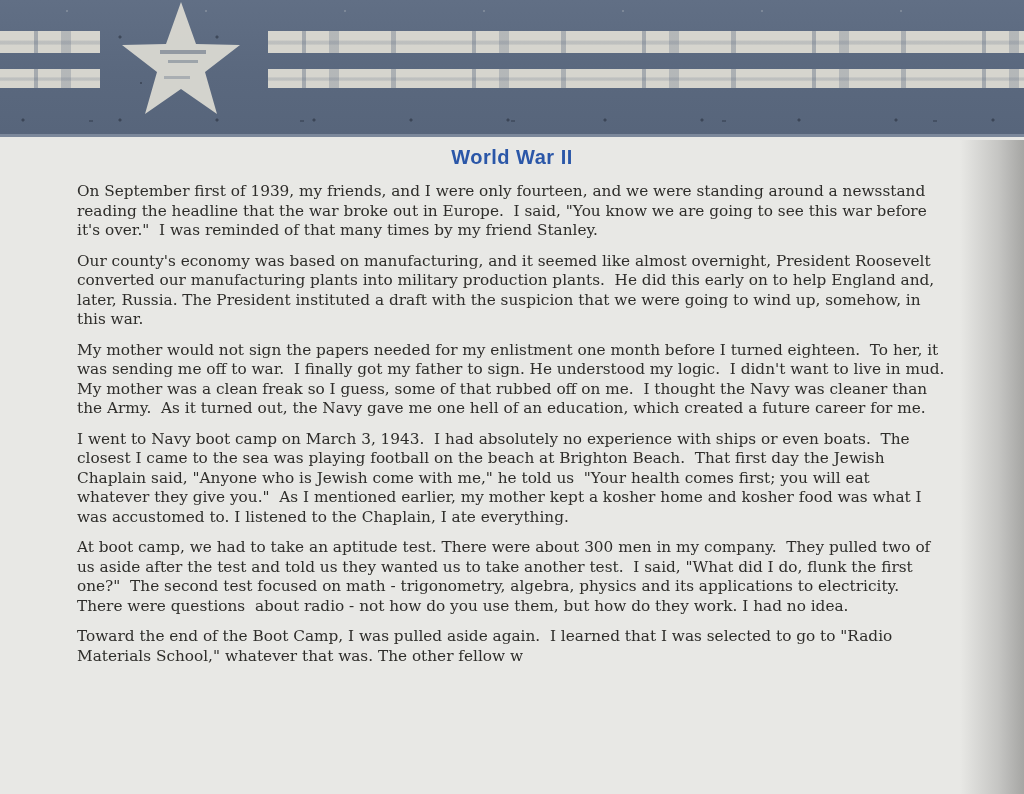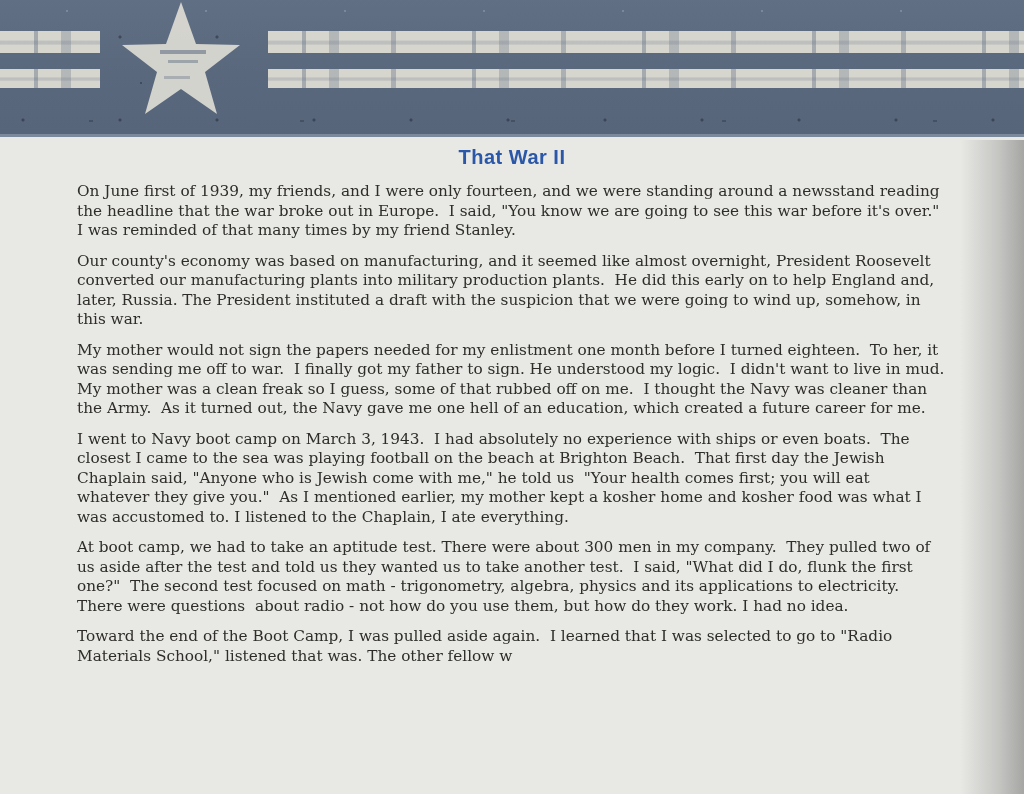--- a/index.html
+++ b/index.html
@@ -96,26 +96,26 @@
     <div class="star-wrap">
       <svg width="130" height="120" viewBox="0 0 130 120" xmlns="http://www.w3.org/2000/svg">
         <polygon points="65,4 80,46 124,47 89,74 101,116 65,91 29,116 41,74 6,47 50,46" fill="#d8d7d0" opacity="0.96"></polygon>
         <rect x="44" y="52" width="46" height="4" fill="#5c6a80" opacity="0.55"></rect>
         <rect x="52" y="62" width="30" height="3" fill="#5c6a80" opacity="0.45"></rect>
         <rect x="48" y="78" width="26" height="3" fill="#5c6a80" opacity="0.35"></rect>
       </svg>
     </div>
   </div>
 
-  <h1 class="title">That War II</h1>
+  <h1 class="title">World War II</h1>
 
   <div class="content">
-    <p>On June first of 1939, my friends, and I were only fourteen, and we were standing around a newsstand reading the headline that the war broke out in Europe.  I said, "You know we are going to see this war before it's over."  I was reminded of that many times by my friend Stanley.</p>
+    <p>On September first of 1939, my friends, and I were only fourteen, and we were standing around a newsstand reading the headline that the war broke out in Europe.  I said, "You know we are going to see this war before it's over."  I was reminded of that many times by my friend Stanley.</p>
     <p>Our county's economy was based on manufacturing, and it seemed like almost overnight, President Roosevelt converted our manufacturing plants into military production plants.  He did this early on to help England and, later, Russia. The President instituted a draft with the suspicion that we were going to wind up, somehow, in this war.</p>
     <p>My mother would not sign the papers needed for my enlistment one month before I turned eighteen.  To her, it was sending me off to war.  I finally got my father to sign. He understood my logic.  I didn't want to live in mud.  My mother was a clean freak so I guess, some of that rubbed off on me.  I thought the Navy was cleaner than the Army.  As it turned out, the Navy gave me one hell of an education, which created a future career for me.</p>
     <p>I went to Navy boot camp on March 3, 1943.  I had absolutely no experience with ships or even boats.  The closest I came to the sea was playing football on the beach at Brighton Beach.  That first day the Jewish Chaplain said, "Anyone who is Jewish come with me," he told us  "Your health comes first; you will eat whatever they give you."  As I mentioned earlier, my mother kept a kosher home and kosher food was what I was accustomed to. I listened to the Chaplain, I ate everything.</p>
     <p>At boot camp, we had to take an aptitude test. There were about 300 men in my company.  They pulled two of us aside after the test and told us they wanted us to take another test.  I said, "What did I do, flunk the first one?"  The second test focused on math - trigonometry, algebra, physics and its applications to electricity. There were questions  about radio - not how do you use them, but how do they work. I had no idea.</p>
-    <p>Toward the end of the Boot Camp, I was pulled aside again.  I learned that I was selected to go to "Radio Materials School," listened that was. The other fellow w</p>
+    <p>Toward the end of the Boot Camp, I was pulled aside again.  I learned that I was selected to go to "Radio Materials School," whatever that was. The other fellow w</p>
   </div>
 
   <div class="edge-shadow"></div>
 
 </div>
 
 </body></html>

